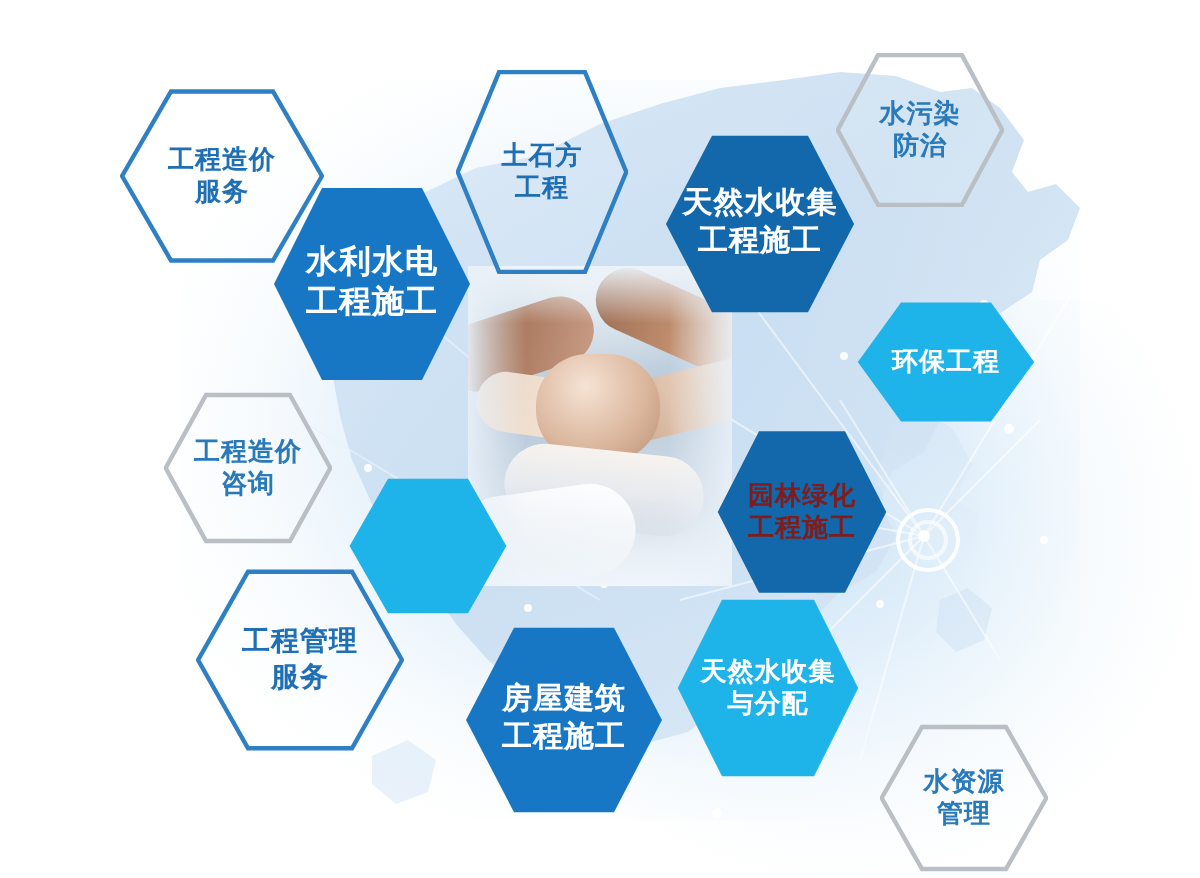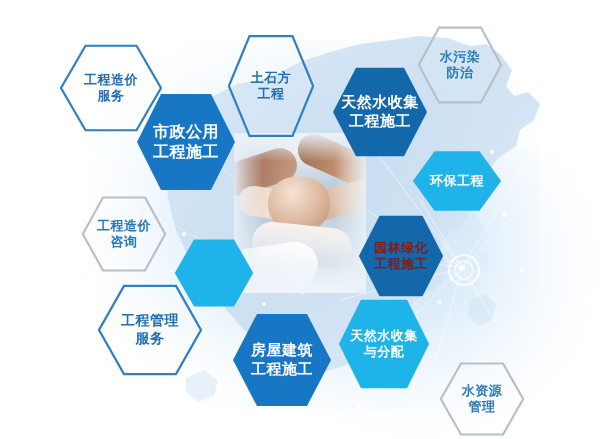--- a/index.html
+++ b/index.html
@@ -168,23 +168,23 @@
       <div class="hex" style="left: 418px; top: 26px; width: 84px; height: 78px; font-size: 13px; color: rgb(42, 121, 184); z-index: 5;"><svg viewBox="0 0 100 100" preserveAspectRatio="none">
           <polygon points="25,2 75,2 99,50 75,98 25,98 1,50" fill="rgba(255,255,255,0.10)" stroke="#b9bfc4" stroke-width="2.2" vector-effect="non-scaling-stroke"></polygon>
         </svg><span class="hex-label">水污染
 防治</span></div>
       <div class="hex" style="left: 332px; top: 66px; width: 96px; height: 92px; font-size: 15px; color: rgb(255, 255, 255); z-index: 6;"><svg viewBox="0 0 100 100" preserveAspectRatio="none">
           <polygon points="25,2 75,2 99,50 75,98 25,98 1,50" fill="#1268ab"></polygon>
         </svg><span class="hex-label">天然水收集
 工程施工</span></div>
       <div class="hex" style="left: 136px; top: 92px; width: 100px; height: 100px; font-size: 16px; color: rgb(255, 255, 255); z-index: 6;"><svg viewBox="0 0 100 100" preserveAspectRatio="none">
           <polygon points="25,2 75,2 99,50 75,98 25,98 1,50" fill="#1877c4"></polygon>
-        </svg><span class="hex-label">市政公用
-工程施工</span></div>
-      <div class="hex" style="left: 412px; top: 150px; width: 90px; height: 62px; font-size: 13px; color: rgb(255, 255, 255); z-index: 6;"><svg viewBox="0 0 100 100" preserveAspectRatio="none">
+        </svg><span class="hex-label">水利水电
+工程施工</span></div>
+      <div class="hex" style="left: 428px; top: 150px; width: 90px; height: 62px; font-size: 13px; color: rgb(255, 255, 255); z-index: 6;"><svg viewBox="0 0 100 100" preserveAspectRatio="none">
           <polygon points="25,2 75,2 99,50 75,98 25,98 1,50" fill="#1eb4ea"></polygon>
         </svg><span class="hex-label">环保工程</span></div>
       <div class="hex" style="left: 82px; top: 196px; width: 84px; height: 76px; font-size: 13px; color: rgb(42, 121, 184); z-index: 5;"><svg viewBox="0 0 100 100" preserveAspectRatio="none">
           <polygon points="25,2 75,2 99,50 75,98 25,98 1,50" fill="rgba(255,255,255,0.10)" stroke="#b9bfc4" stroke-width="2.2" vector-effect="non-scaling-stroke"></polygon>
         </svg><span class="hex-label">工程造价
 咨询</span></div>
       <div class="hex" style="left: 174px; top: 238px; width: 80px; height: 70px; font-size: 13px; color: rgb(255, 255, 255); z-index: 6;"><svg viewBox="0 0 100 100" preserveAspectRatio="none">
           <polygon points="25,2 75,2 99,50 75,98 25,98 1,50" fill="#1eb4ea"></polygon>
         </svg></div>
       <div class="hex" style="left: 358px; top: 214px; width: 86px; height: 84px; font-size: 13px; color: #7f1d1d; z-index: 6;"><svg viewBox="0 0 100 100" preserveAspectRatio="none">

